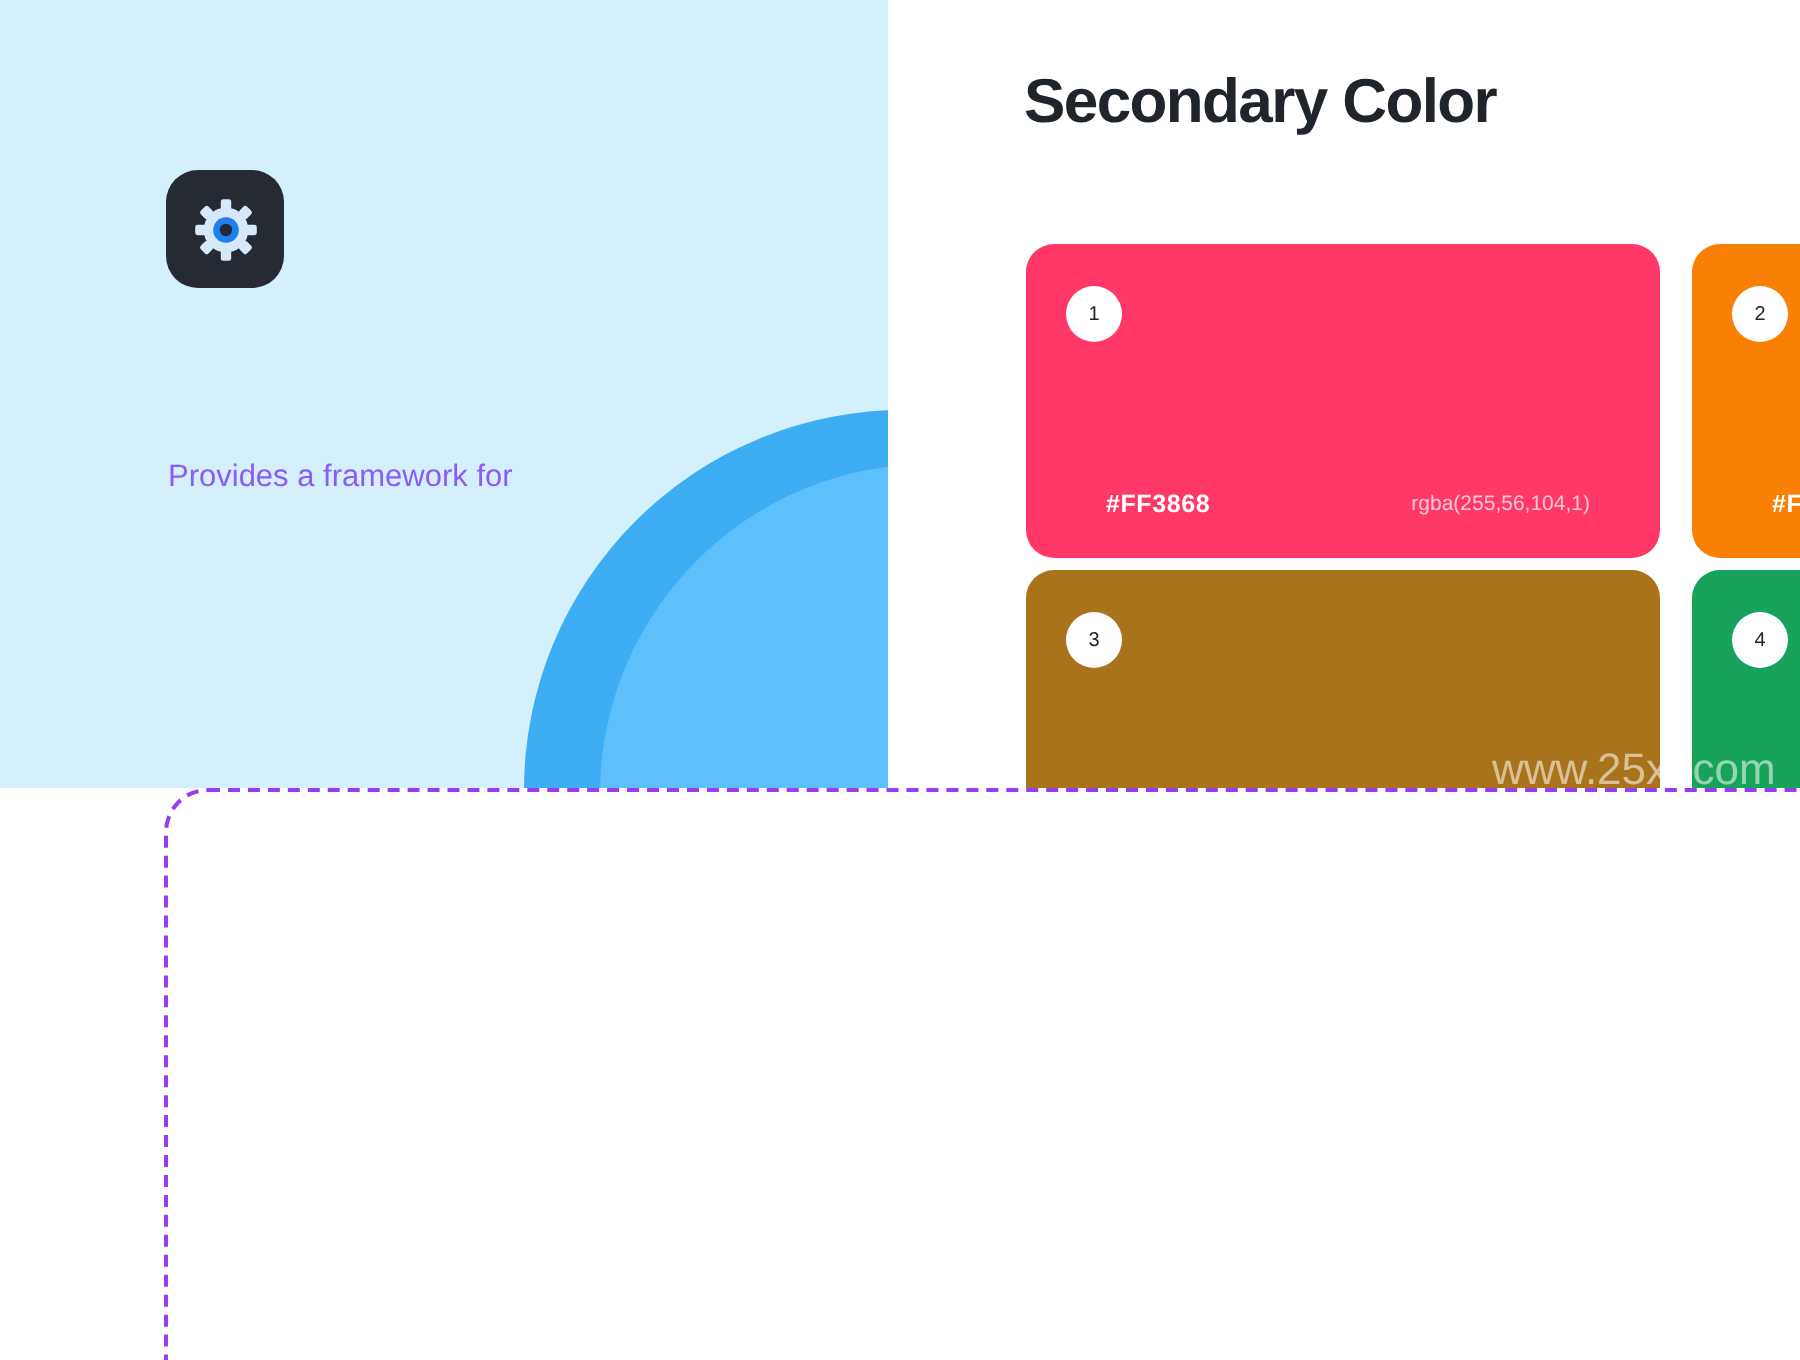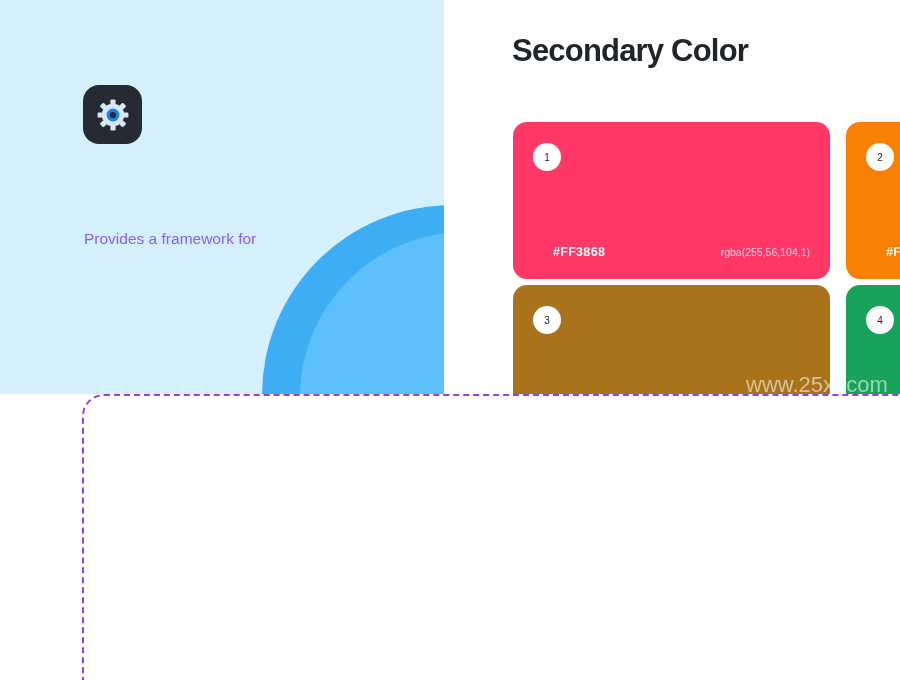--- a/index.html
+++ b/index.html
@@ -100,21 +100,21 @@
     left: 20px; bottom: 20px;
     font-size: 12.5px;
     font-weight: bold;
     color: #ffffff;
     letter-spacing: 0.3px;
     white-space: nowrap;
     margin-left: 20px;
   }
   .swatch .rgba {
     position: absolute;
-    right: 20px; bottom: 21px;
+    right: 35px; bottom: 21px;
     font-size: 10.5px;
     color: rgba(255,255,255,0.72);
     white-space: nowrap;
     text-align: center;
   }
 
   .sw1 { left: 513px; top: 122px; width: 317px; height: 157px; }
   .sw2 { left: 846px; top: 122px; width: 317px; height: 157px; }
   .sw3 { left: 513px; top: 285px; width: 317px; height: 157px; }
   .sw4 { left: 846px; top: 285px; width: 317px; height: 157px; }

